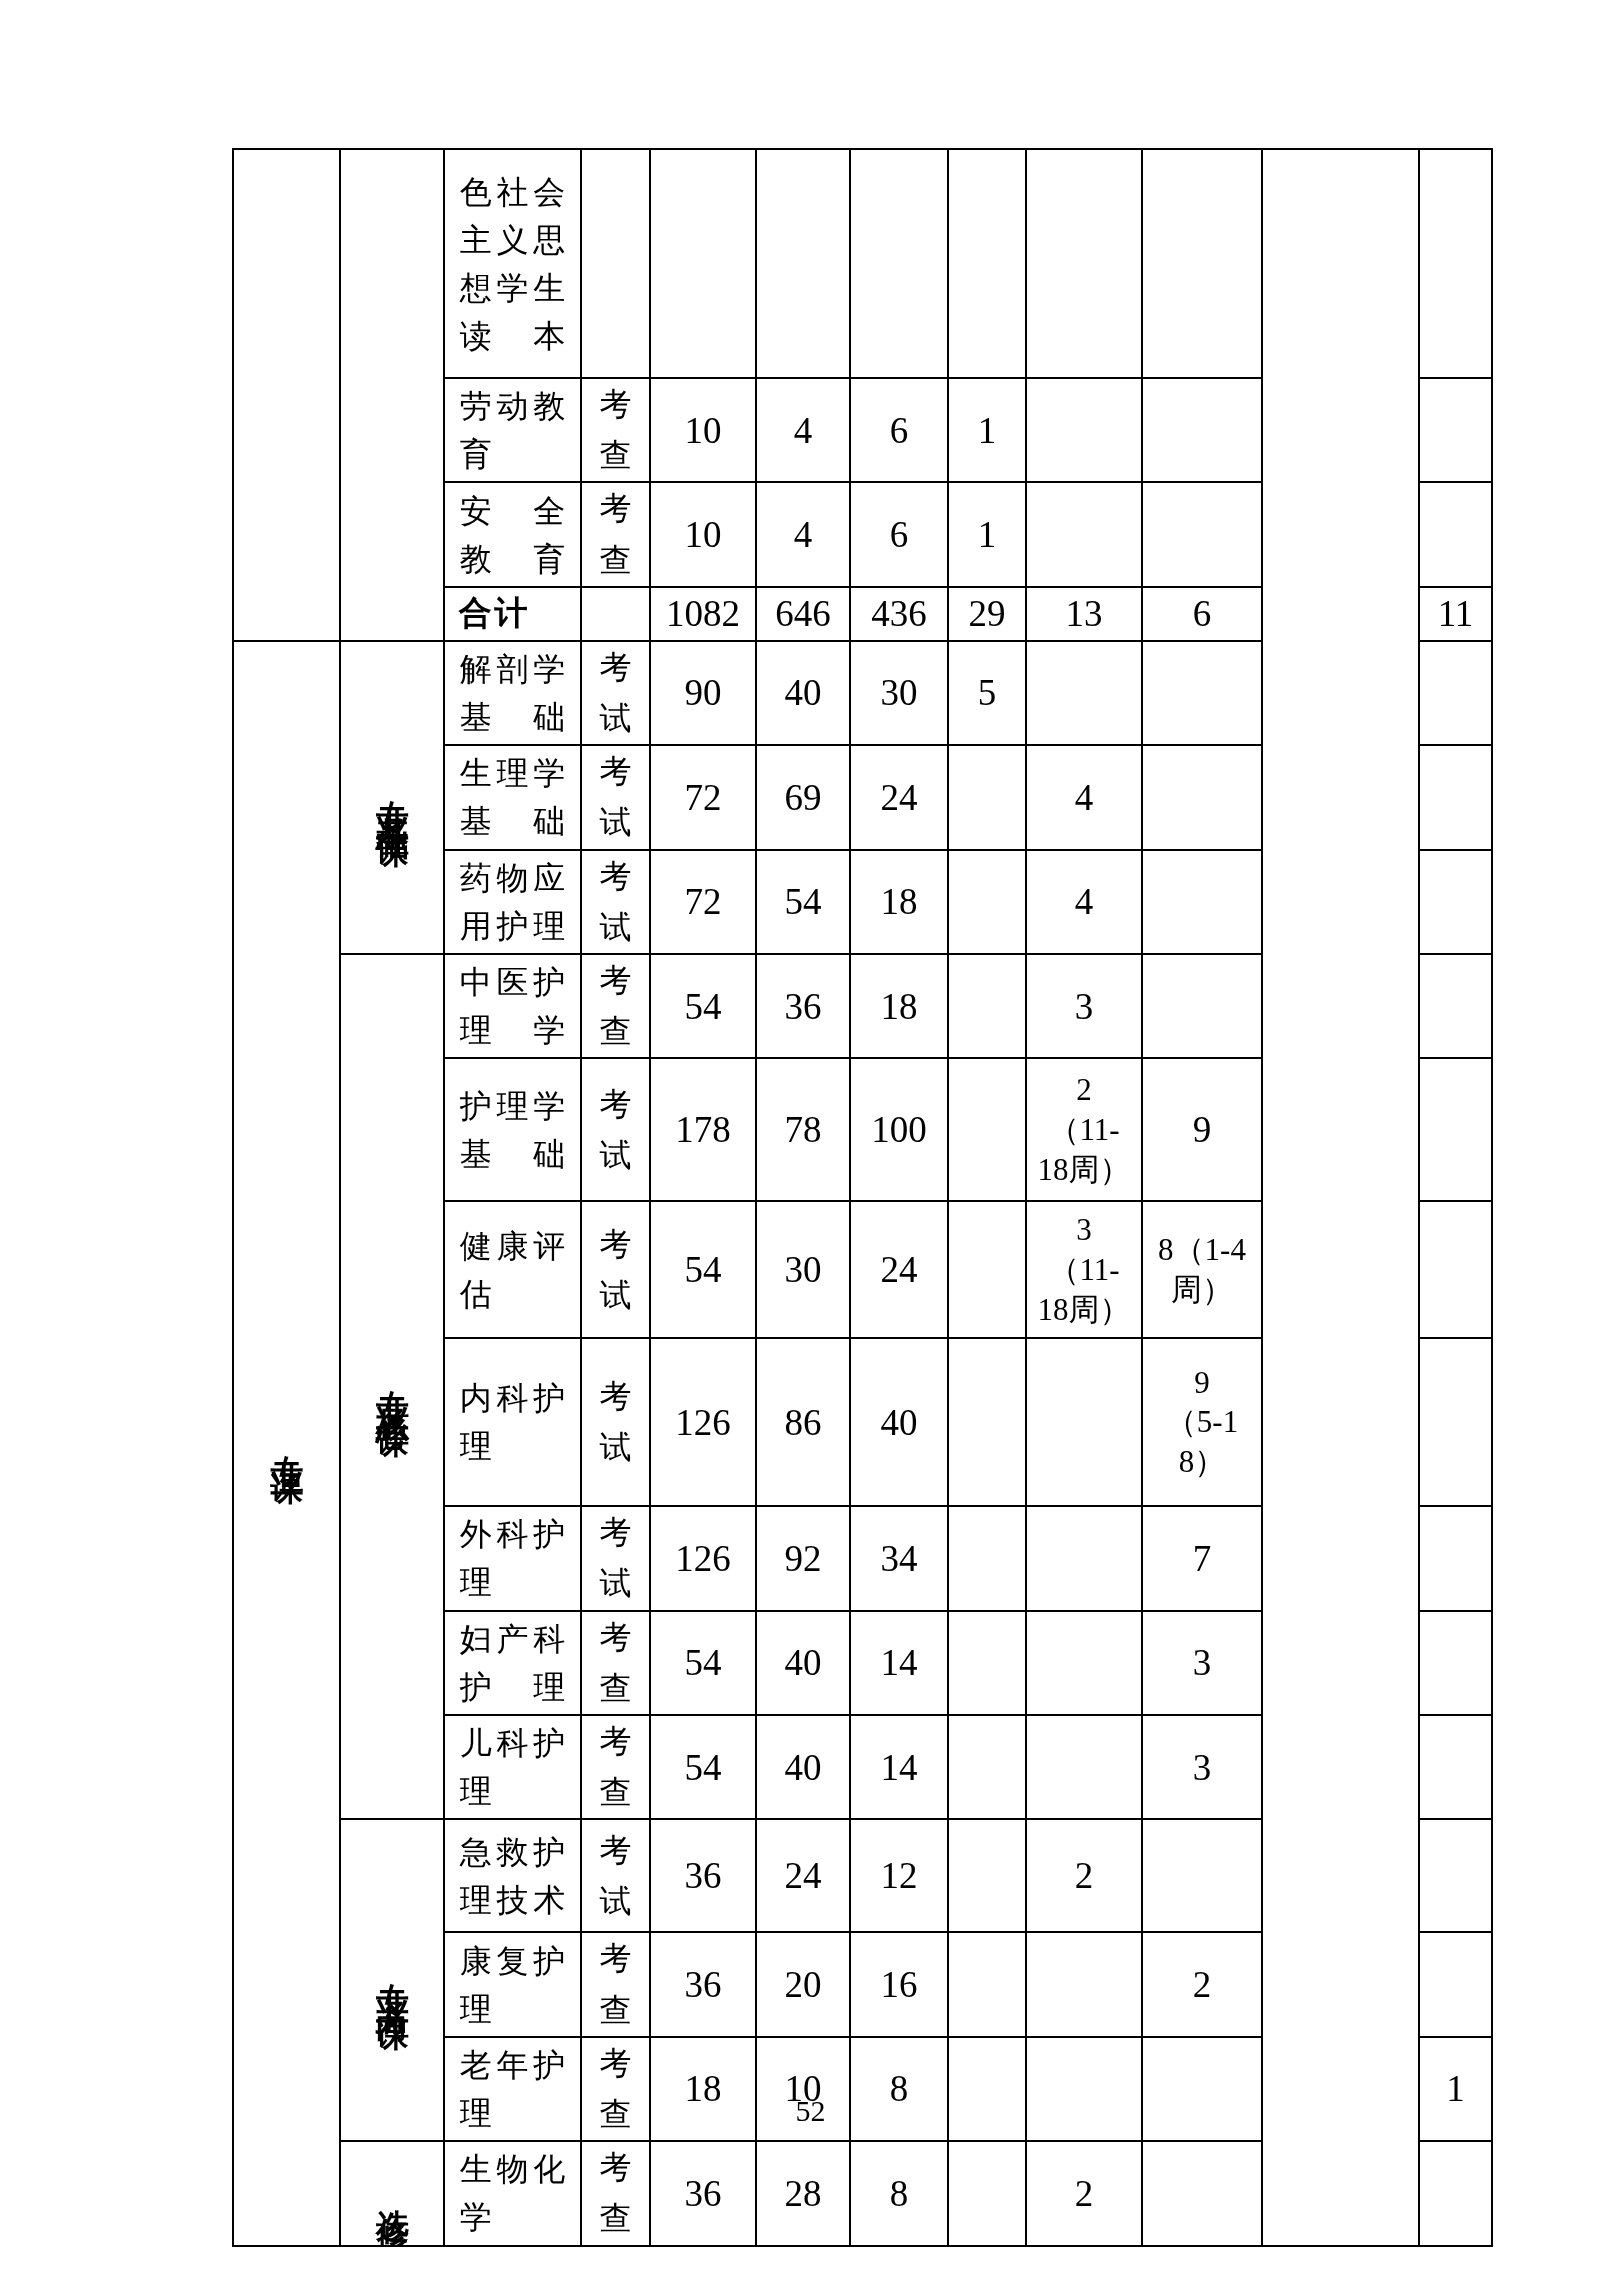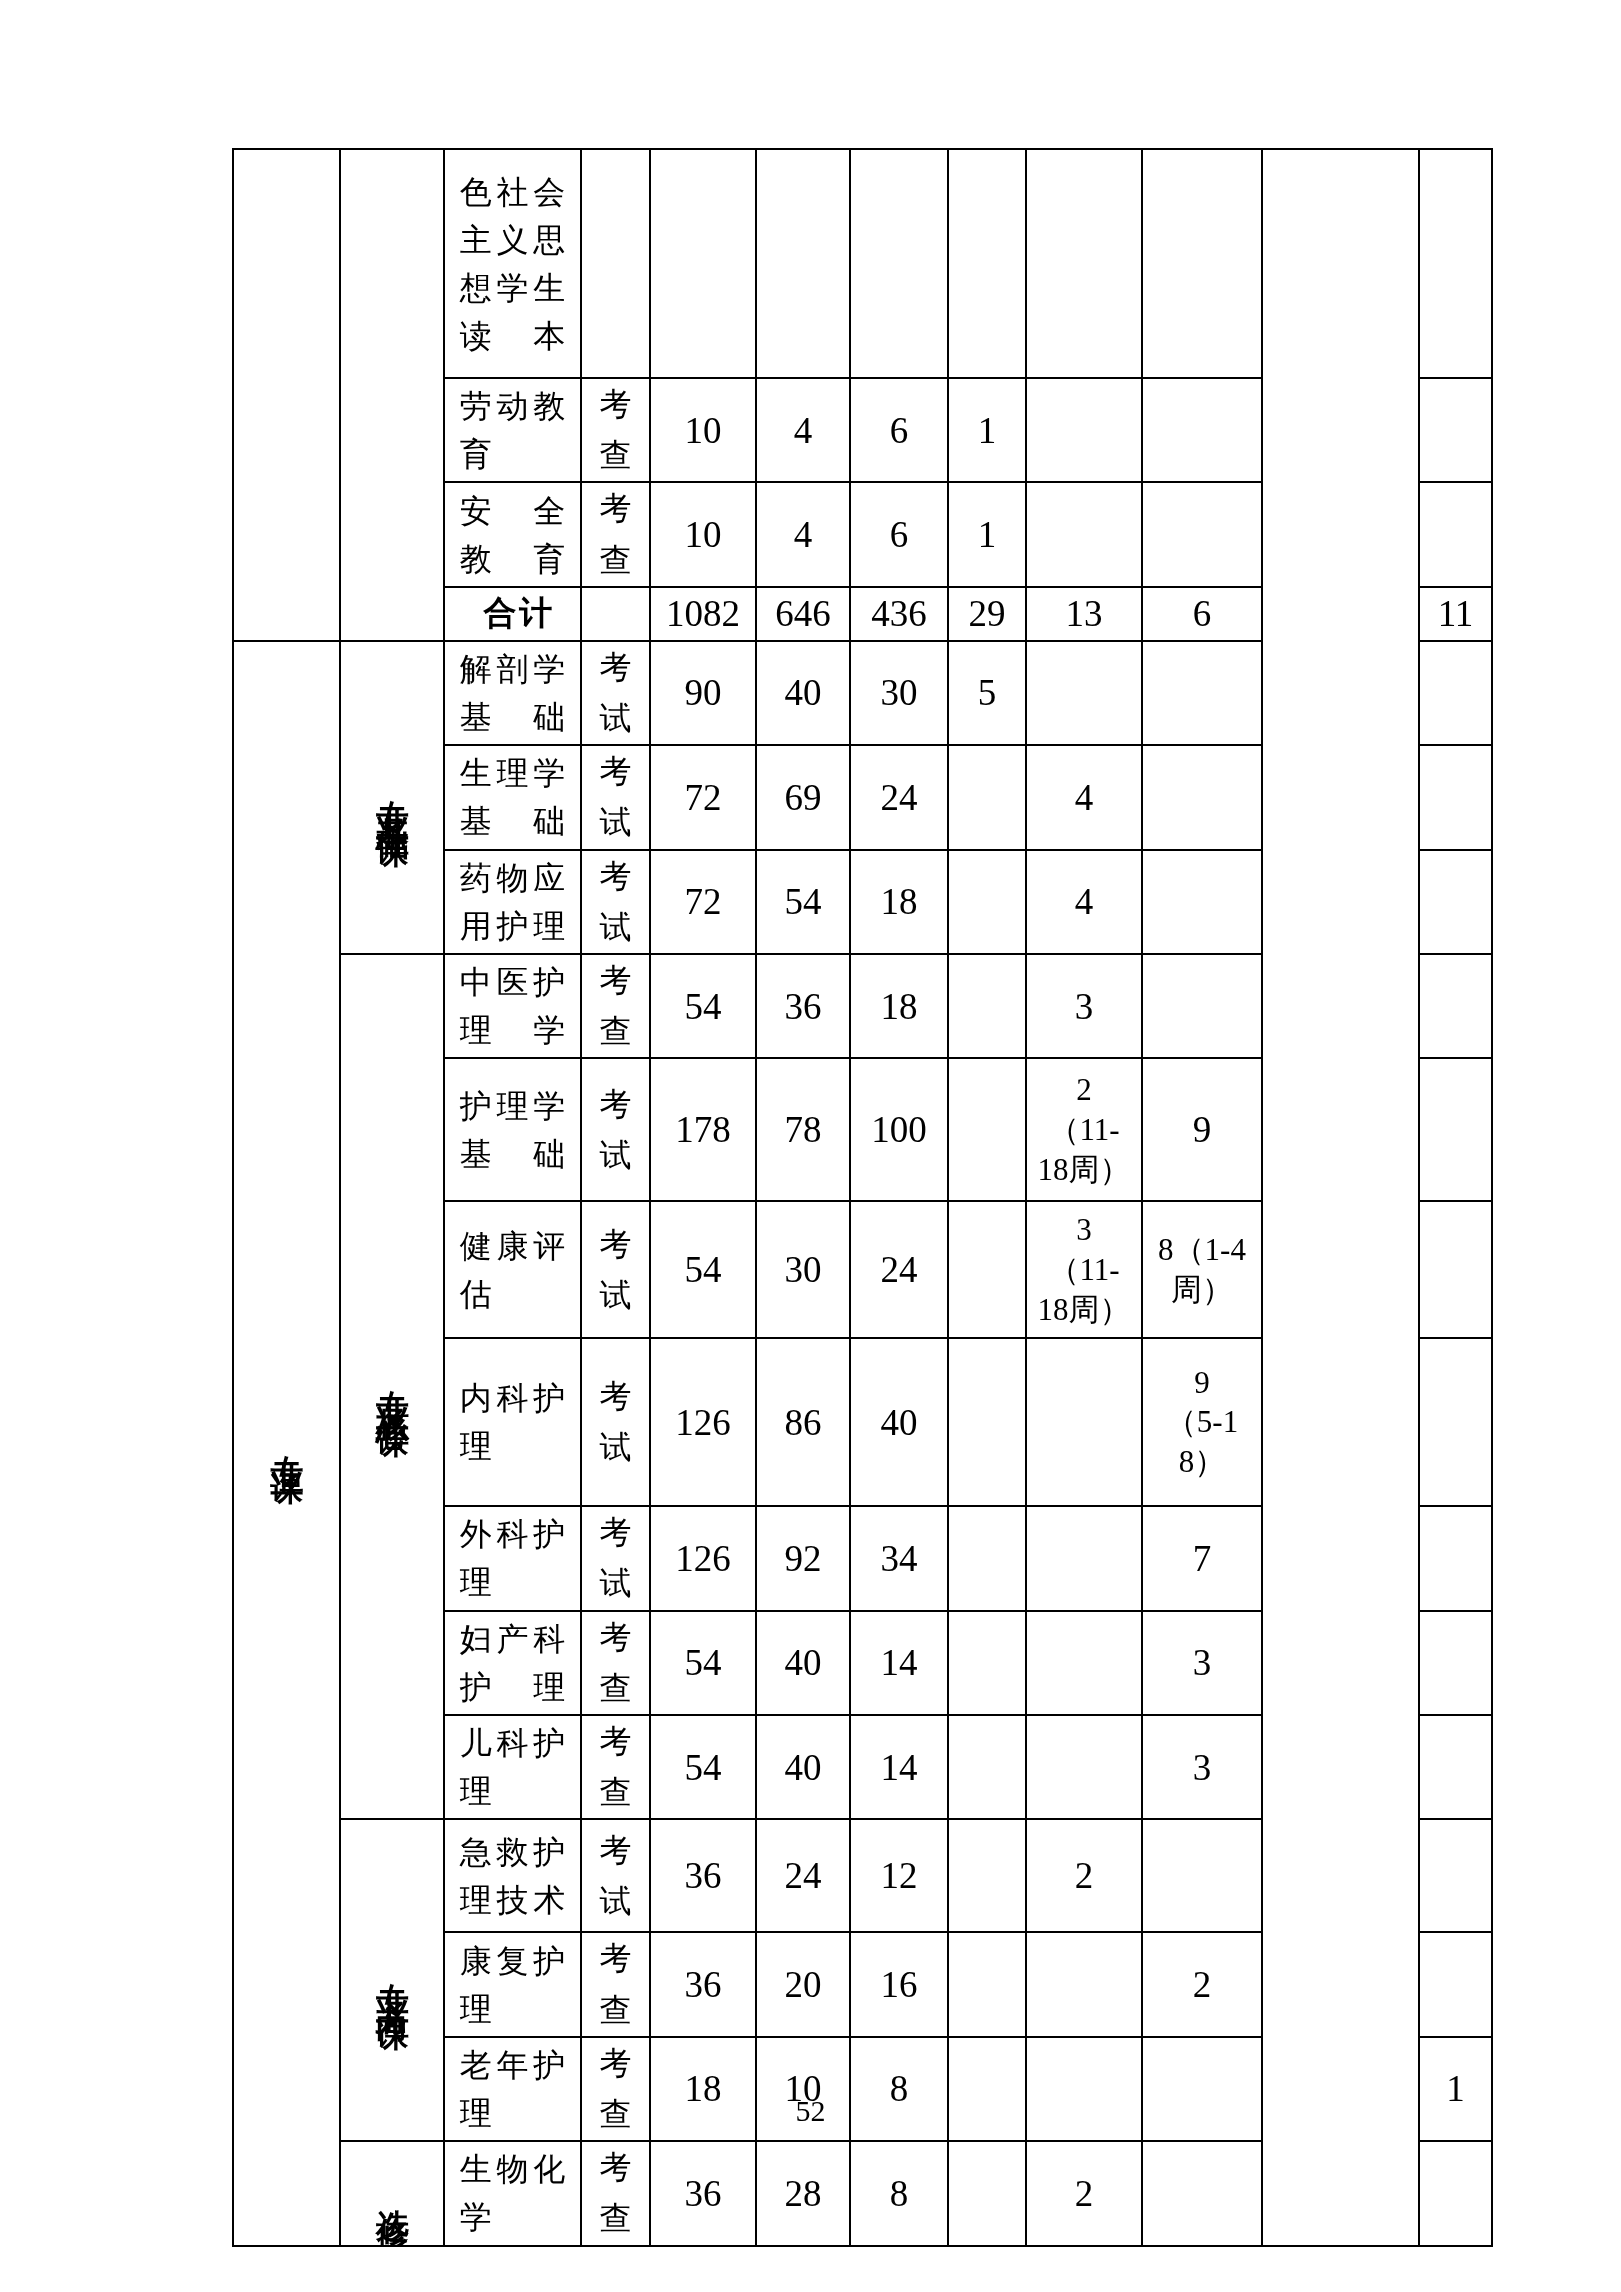--- a/index.html
+++ b/index.html
@@ -36,21 +36,21 @@
     text-align:center;white-space:pre-line;
   }
   td.vcell{text-align:center;}
   td.vcell .vtxt{
     display:inline-block;
     writing-mode:vertical-lr;text-orientation:upright;
     font-size:33px;font-weight:bold;letter-spacing:8.8px;
   }
   td.sumlab{
     font-size:33px;font-weight:bold;
-    text-align:center;padding-left:13.7px;letter-spacing:2.9px;
+    text-align:left;padding-left:13.7px;letter-spacing:2.9px;
   }
   .pageno{
     position:absolute;left:0;top:2094px;width:1621px;
     text-align:center;font-size:30px;
   }
 </style>
 </head>
 <body>
 
 <div class="page">

